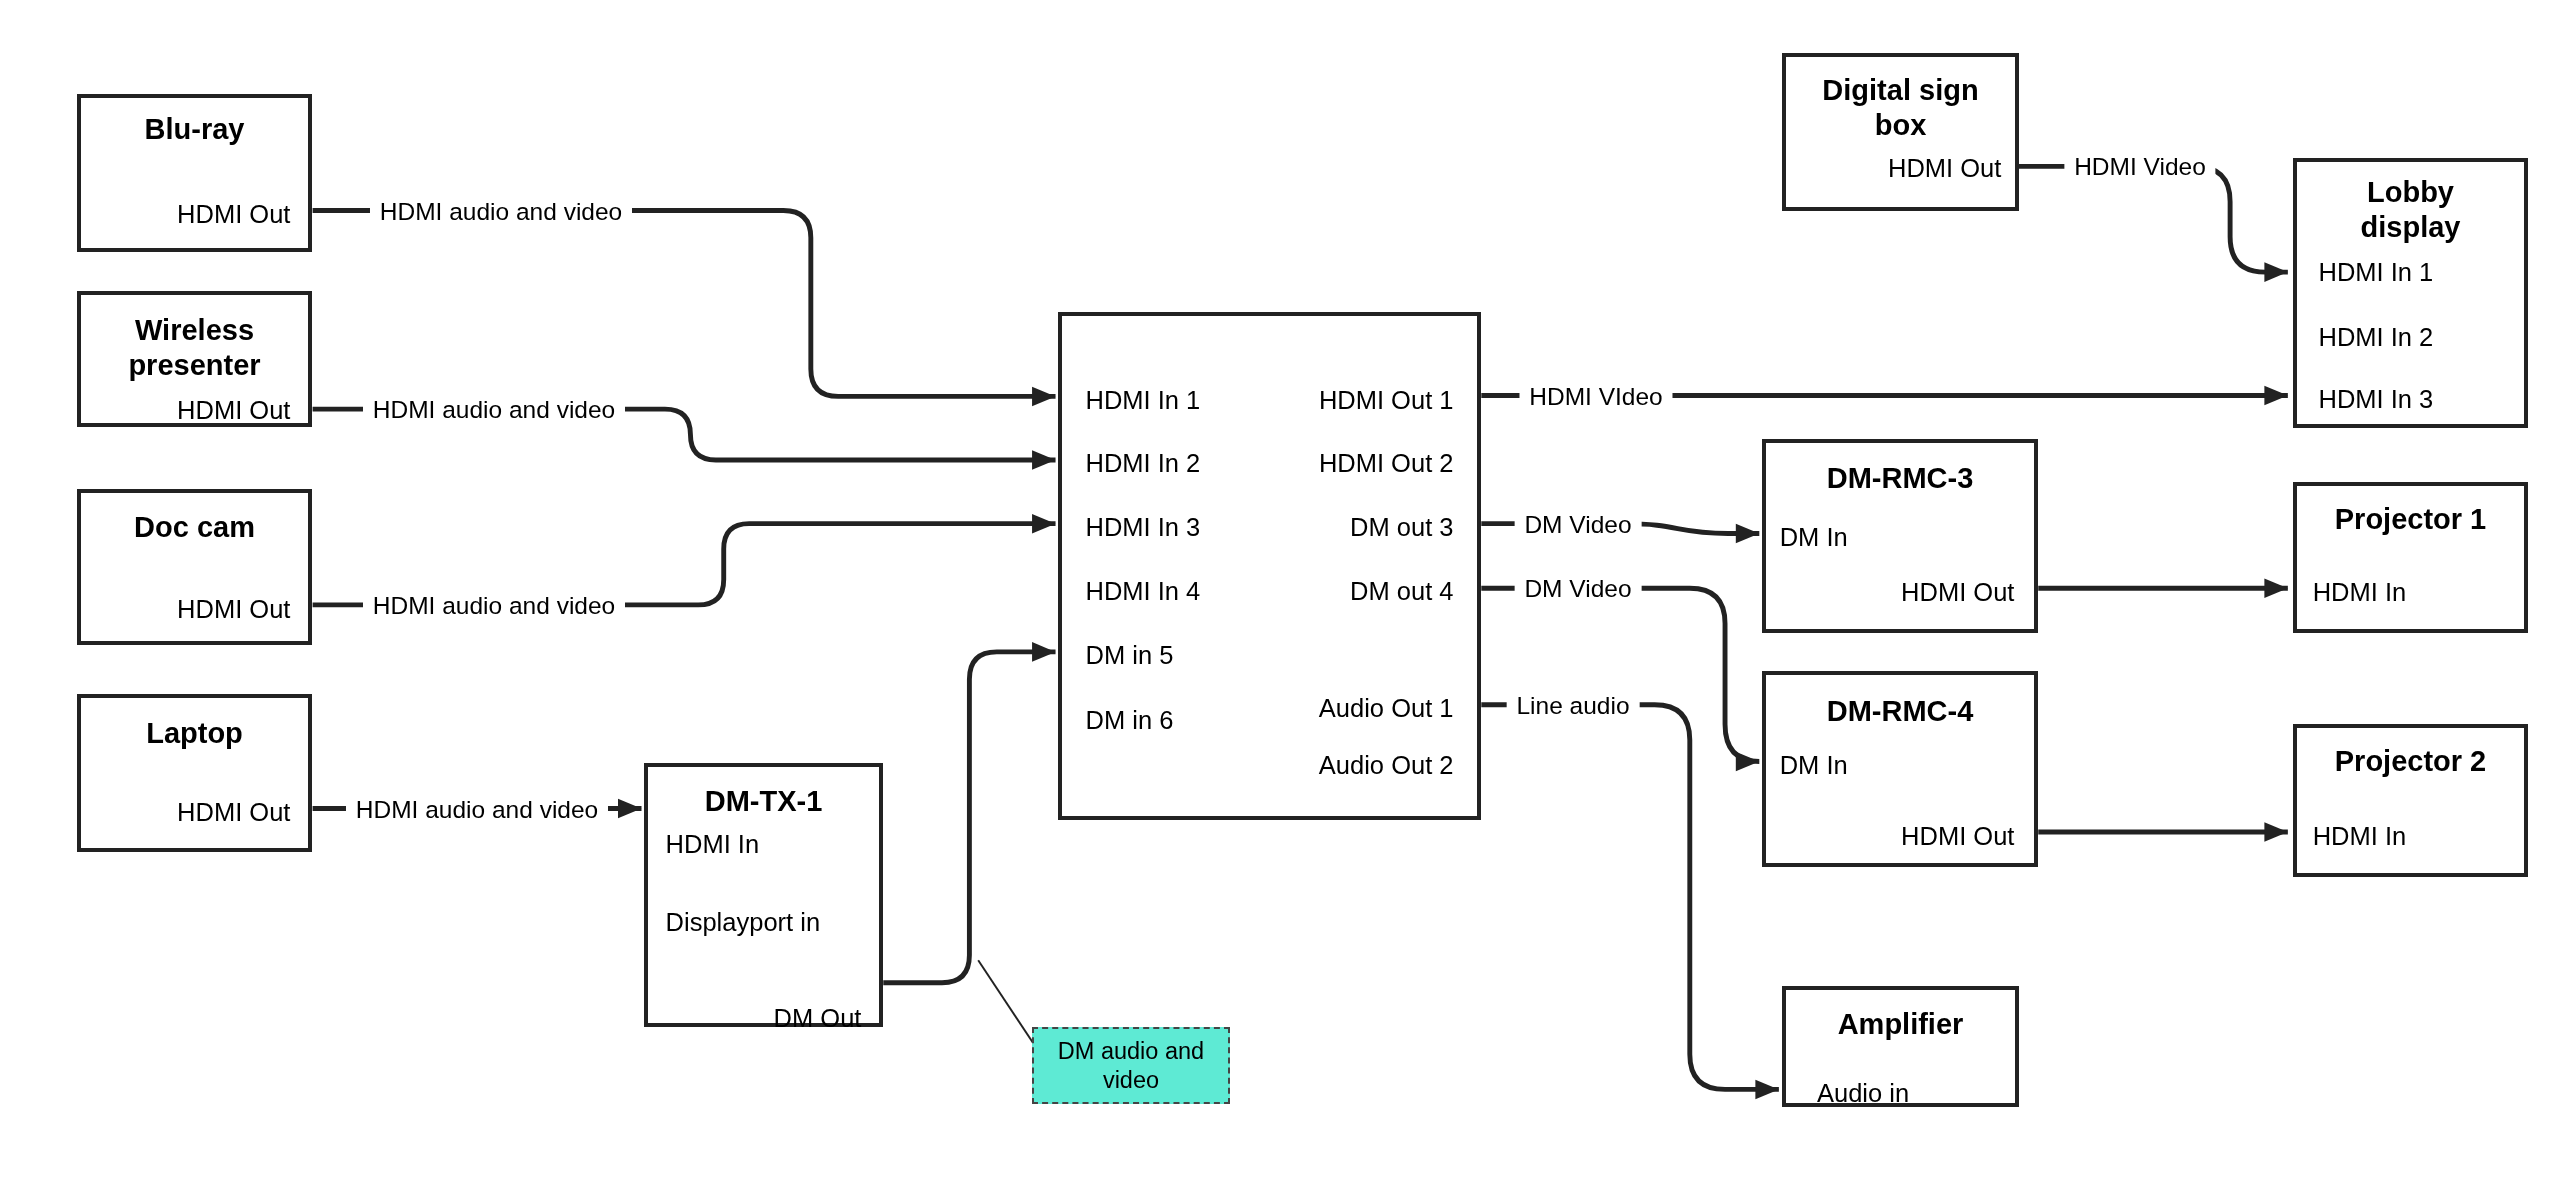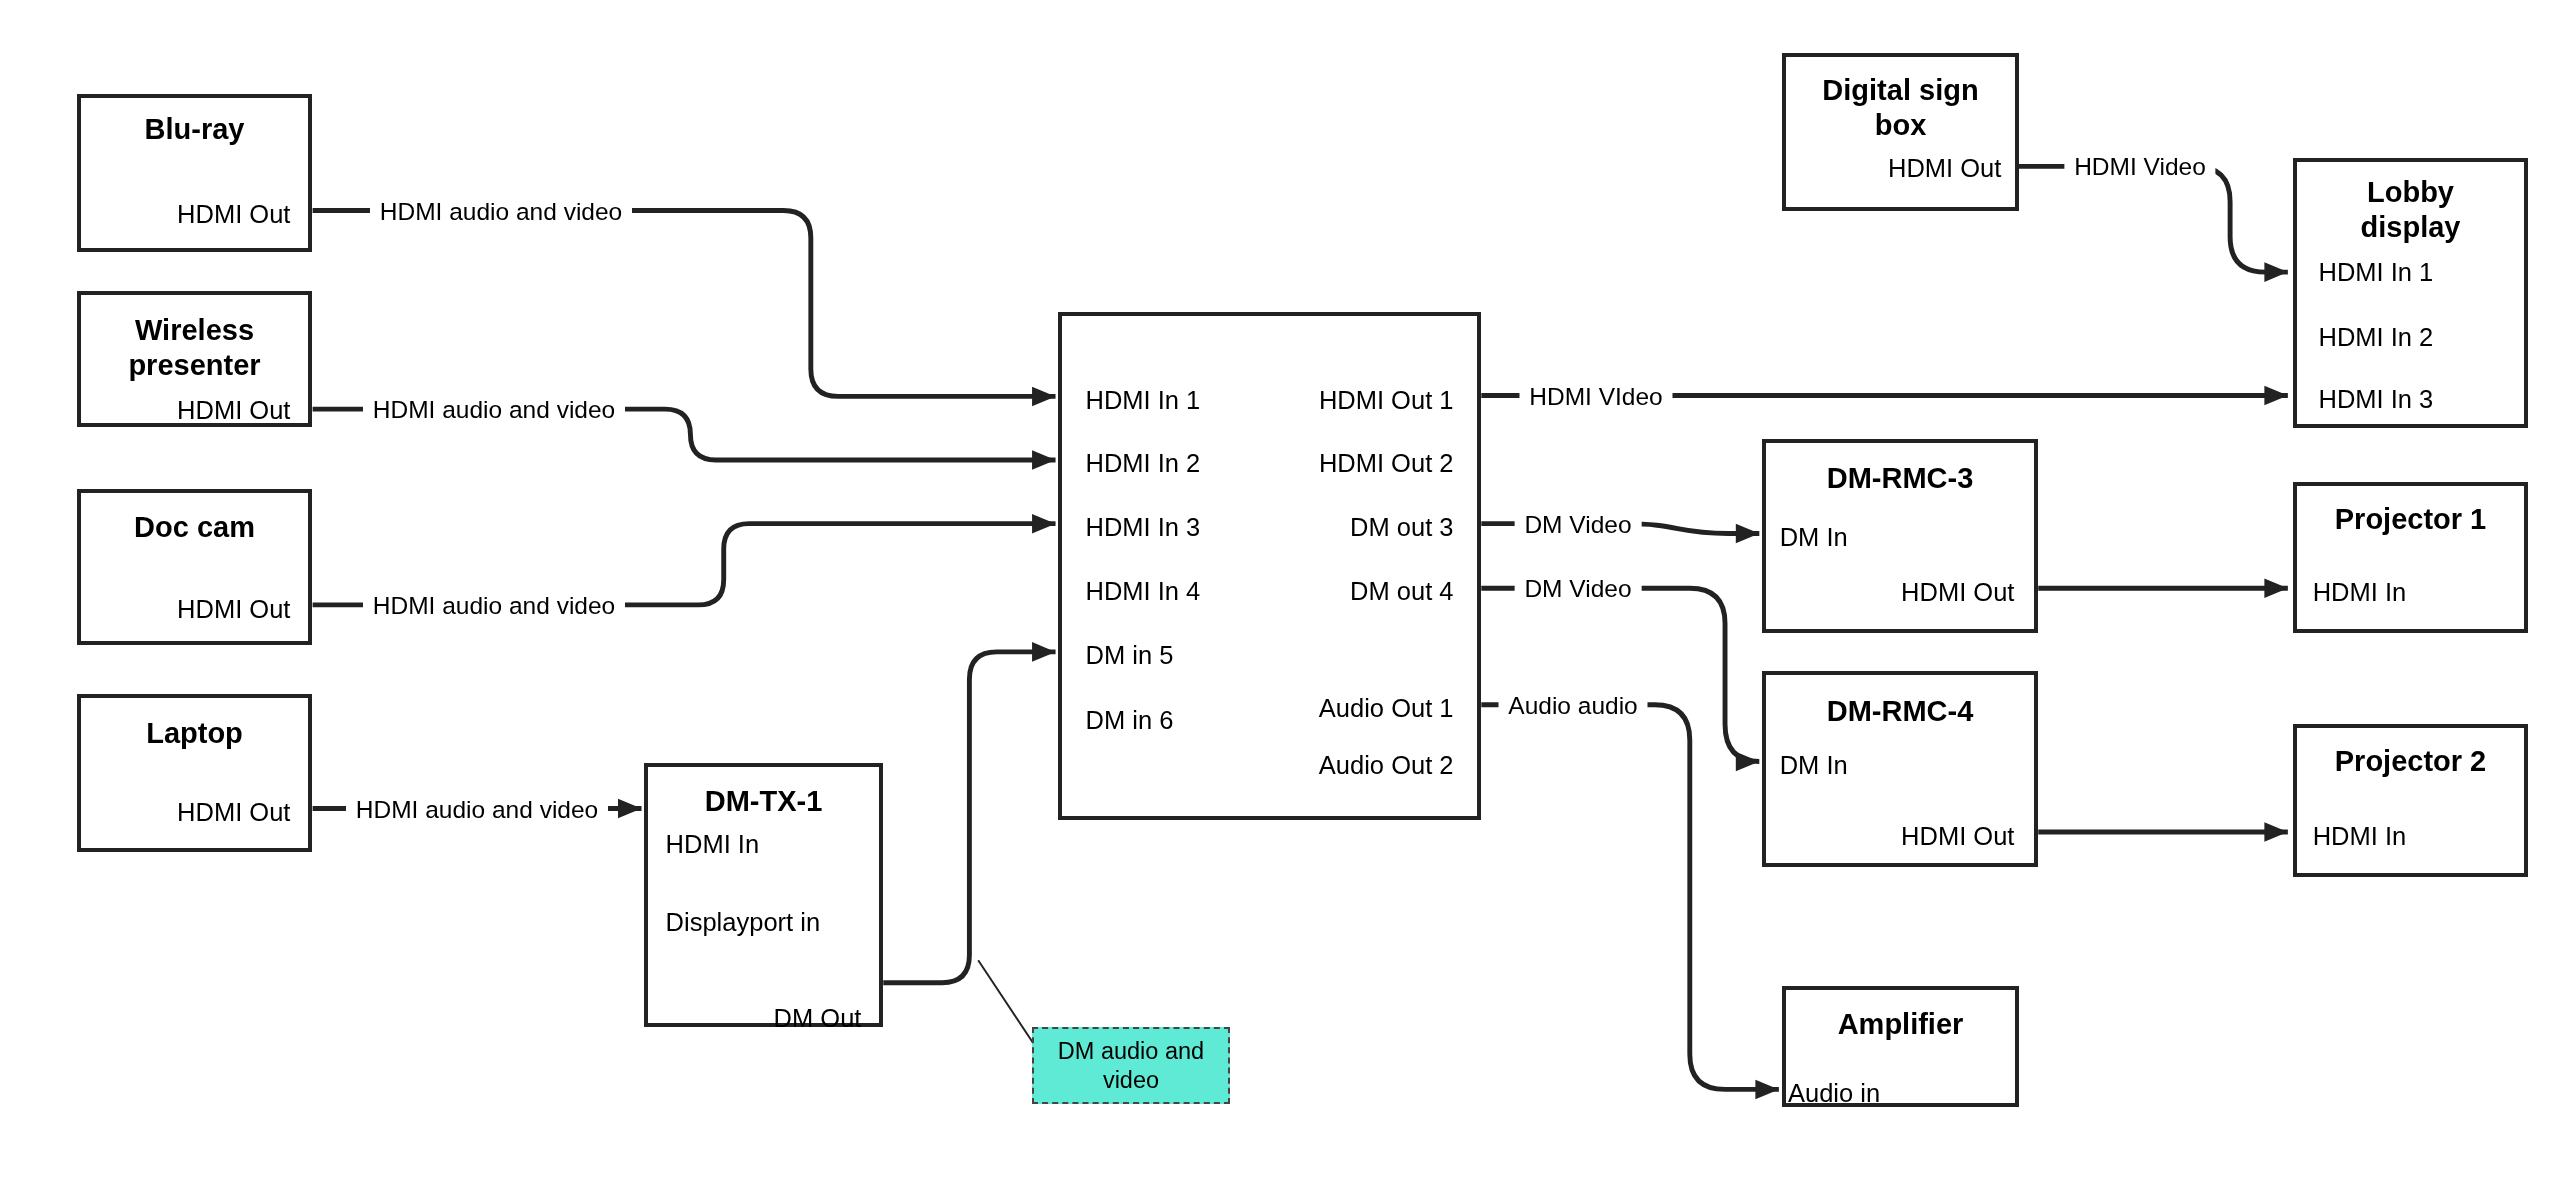--- a/index.html
+++ b/index.html
@@ -104,21 +104,21 @@
     <path d="M 999 981 L 1058 1070" fill="none" stroke="#222222" stroke-width="2"></path>
   </svg>
 
   <div class="edge-label" style="left:501px;  top:211px;">HDMI audio and video</div>
   <div class="edge-label" style="left:494px;  top:409px;">HDMI audio and video</div>
   <div class="edge-label" style="left:494px;  top:605px;">HDMI audio and video</div>
   <div class="edge-label" style="left:477px;  top:809px;">HDMI audio and video</div>
   <div class="edge-label" style="left:1596px; top:396px;">HDMI VIdeo</div>
   <div class="edge-label" style="left:1578px; top:524px;">DM Video</div>
   <div class="edge-label" style="left:1578px; top:588px;">DM Video</div>
-  <div class="edge-label" style="left:1573px; top:705px;">Audio audio</div>
+  <div class="edge-label" style="left:1573px; top:705px;">Line audio</div>
   <div class="edge-label" style="left:2140px; top:166px;">HDMI Video</div>
 
   <div class="node" style="left:77px; top:94px; width:235px; height:158px;">
     <div class="node-title" style="top:13.7px;">Blu-ray</div>
     <div class="port p-right" style="top:99px;">HDMI Out</div>
   </div>
 
   <div class="node" style="left:77px; top:291px; width:235px; height:136px;">
     <div class="node-title" style="top:17.6px;">Wireless
 presenter</div>
@@ -188,20 +188,20 @@
     <div class="port p-right" style="top:144px; padding-right:19.6px;">HDMI Out</div>
   </div>
 
   <div class="node" style="left:2293px; top:724px; width:235px; height:153px;">
     <div class="node-title" style="top:15.7px;">Projector 2</div>
     <div class="port p-left" style="top:91px; padding-left:15.7px;">HDMI In</div>
   </div>
 
   <div class="node" style="left:1782px; top:986px; width:237px; height:121px;">
     <div class="node-title" style="top:16.6px;">Amplifier</div>
-    <div class="port p-left" style="top:86px; padding-left:2px;">Audio in</div>
+    <div class="port p-left" style="top:86px; padding-left:31px;">Audio in</div>
   </div>
 
   <div class="note" style="left:1032px; top:1027px; width:198px; height:77px;">DM audio and
 video</div>
 
 </div>
 
 
 </body></html>

